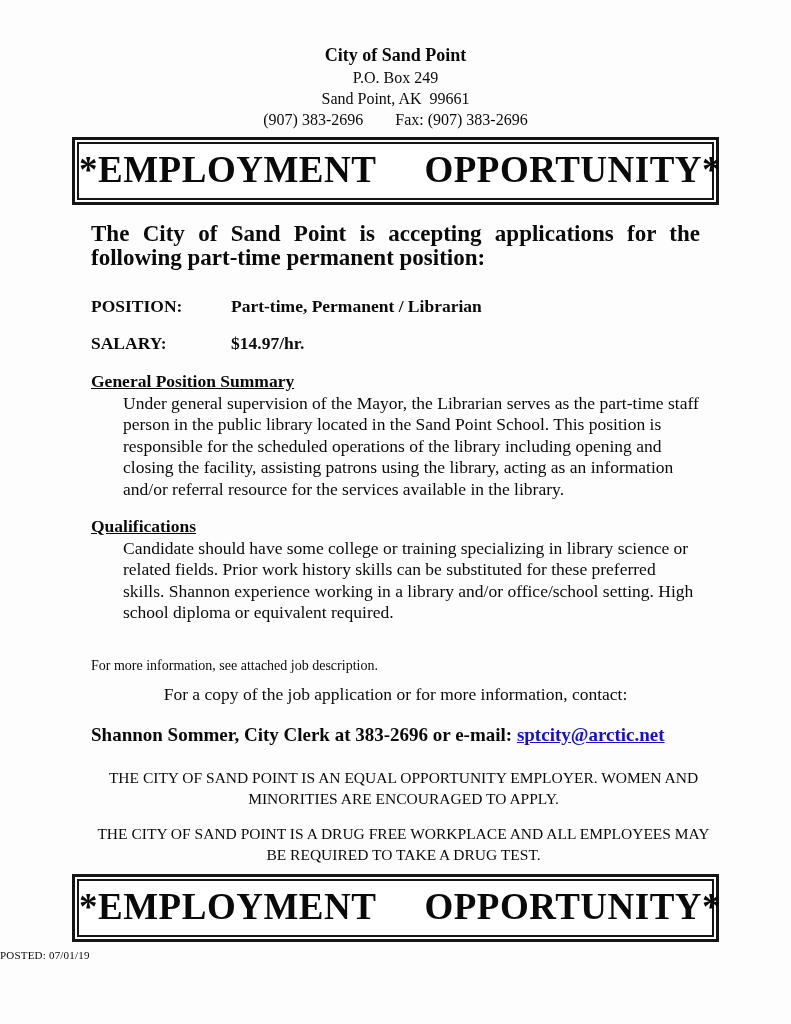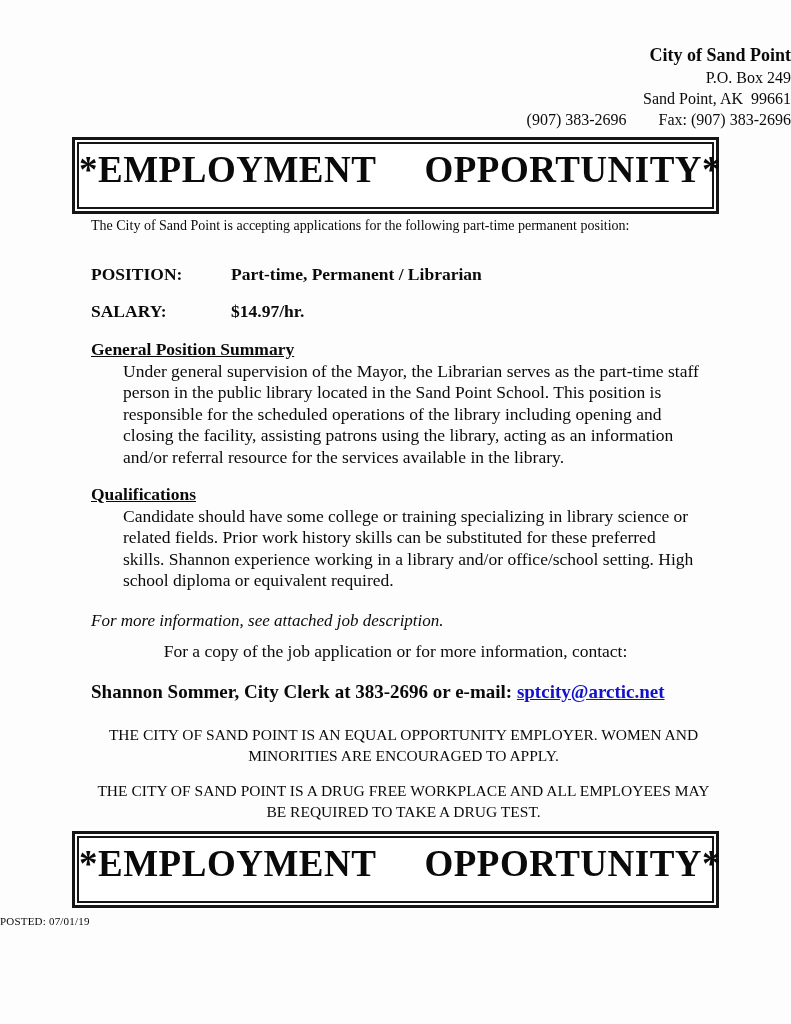--- a/index.html
+++ b/index.html
@@ -8,60 +8,61 @@
     width: 791px;
     height: 1024px;
     overflow: hidden;
     font-family: "Liberation Serif", "DejaVu Serif", serif;
     color: #0a0a0a;
     background: #fdfdfd;
   }
   .page { position: relative; width: 791px; height: 1024px; }
 
   
-  .letterhead { padding-top: 44px; text-align: right; }
+  .letterhead { padding-top: 44px; text-align: center; }
   .letterhead .org { font-size: 18px; font-weight: bold; line-height: 23px; }
   .letterhead .line { font-size: 16px; line-height: 21px; white-space: pre; }
 
   
   .banner-outer {
     margin: 7px 72px 0 72px;
     border: 3px solid #151515;
     padding: 2px;
     background: #fff;
   }
   .banner-inner {
     border: 2px solid #151515;
     text-align: center;
     font-weight: bold;
     font-size: 37px;
     line-height: 50px;
-    padding: 1px 0 12px 0;
+    padding: 1px 0 3px 0;
     white-space: pre;
     letter-spacing: 0.5px;
   }
 
   .content { margin: 0 91px; }
 
   .intro {
-    font-weight: normal;
-    font-size: 14px;
+    margin-top: 17px;
+    font-weight: bold;
+    font-size: 23px;
     line-height: 24px;
     text-align: justify;
   }
 
   .details { margin-top: 25px; }
   .detail-row { display: flex; font-weight: bold; font-size: 17.5px; line-height: 23px; margin-bottom: 14px; }
   .detail-label { width: 140px; flex: 0 0 140px; }
 
   .section { margin-top: 16px; font-size: 17.5px; line-height: 21.5px; }
   .section-heading { font-weight: bold; text-decoration: underline; font-size: 17.5px; }
   .section-body { margin-top: 0px; margin-left: 32px; }
 
-  .more-info { margin-top: 19px; font-size: 17px; font-style: italic; }
+  .more-info { margin-top: 34px; font-size: 14px; }
 
   .contact-intro { margin-top: 10px; text-align: center; font-size: 17.5px; }
   .contact-line { margin-top: 19px; font-weight: bold; font-size: 19px; }
   .email-link { color: #1212cc; text-decoration: underline; cursor: pointer; }
 
   .eeo { margin: 0 auto; width: 625px; text-align: center; font-size: 15.5px; line-height: 21px; }
   .eeo-1 { margin-top: 21px; }
   .eeo-2 { margin-top: 14px; }
 
   .posted { margin-top: 7px; text-align: left; font-size: 11px; letter-spacing: 0.2px; }

